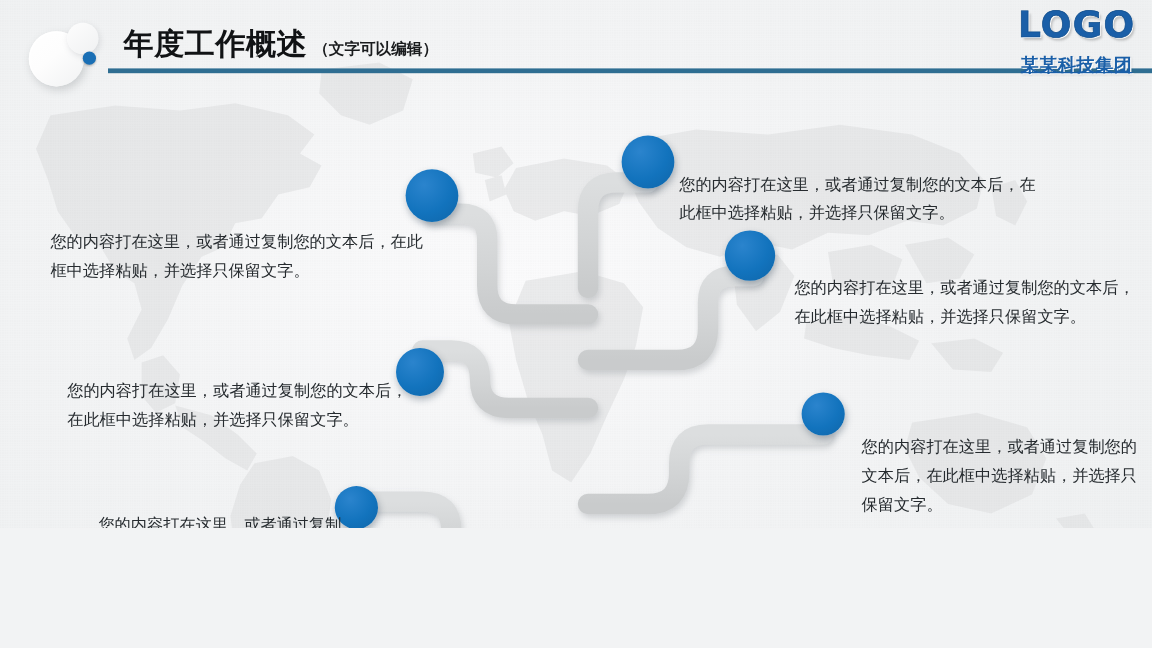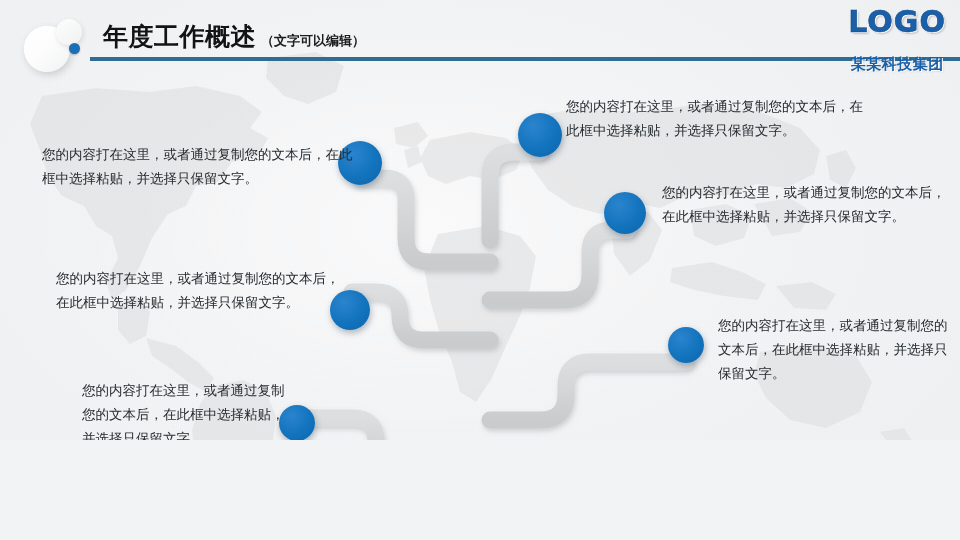--- a/index.html
+++ b/index.html
@@ -82,42 +82,44 @@
     font-family:"DejaVu Sans","Liberation Sans",sans-serif;
     font-size:30px; font-weight:bold; letter-spacing:1px;
     color:#1a5fa8;
     text-shadow:1px 1px 0 #ffffff, 2px 2px 2px rgba(0,0,0,.20);
     text-align:center;
     -webkit-text-stroke:0.6px #0f4d8c;
   }
   #logo-name {
     font-family:"DejaVu Sans","Liberation Sans",sans-serif;
     font-size:15px; font-weight:bold; color:#1a5fa8;
-    margin-top:16px; letter-spacing:.5px;
+    margin-top:6px; letter-spacing:.5px;
     text-shadow:1px 1px 0 #ffffff, 1px 1px 2px rgba(0,0,0,.18);
+    text-decoration:underline;
   }
 
   
   #tree { position:absolute; left:0; top:0; width:960px; height:540px; }
 
   
   .node {
     position:absolute; border-radius:50%;
     background:radial-gradient(circle at 35% 30%, #2b84cd 0%, #1273bd 55%, #0f65a8 100%);
     box-shadow:1px 3px 6px rgba(40,60,80,.35);
   }
 
   
   .tb {
     position:absolute;
     font-family:"DejaVu Sans","Liberation Sans",sans-serif;
     font-size:13.5px;
     line-height:24px;
     color:#262b2f;
     white-space:pre-line;
+    margin-top:48px;
   }
   .tb.right { text-align:left; }
   .tb.leftal { text-align:left; }
 
   
   #tb-l1 { left:42px;  top:142px; width:312px; }
   #tb-l2 { left:56px;  top:266px; width:295px; }
   #tb-l3 { left:82px;  top:378px; width:215px; }
   #tb-r1 { left:566px; top:94px;  width:300px; }
   #tb-r2 { left:662px; top:180px; width:290px; }

